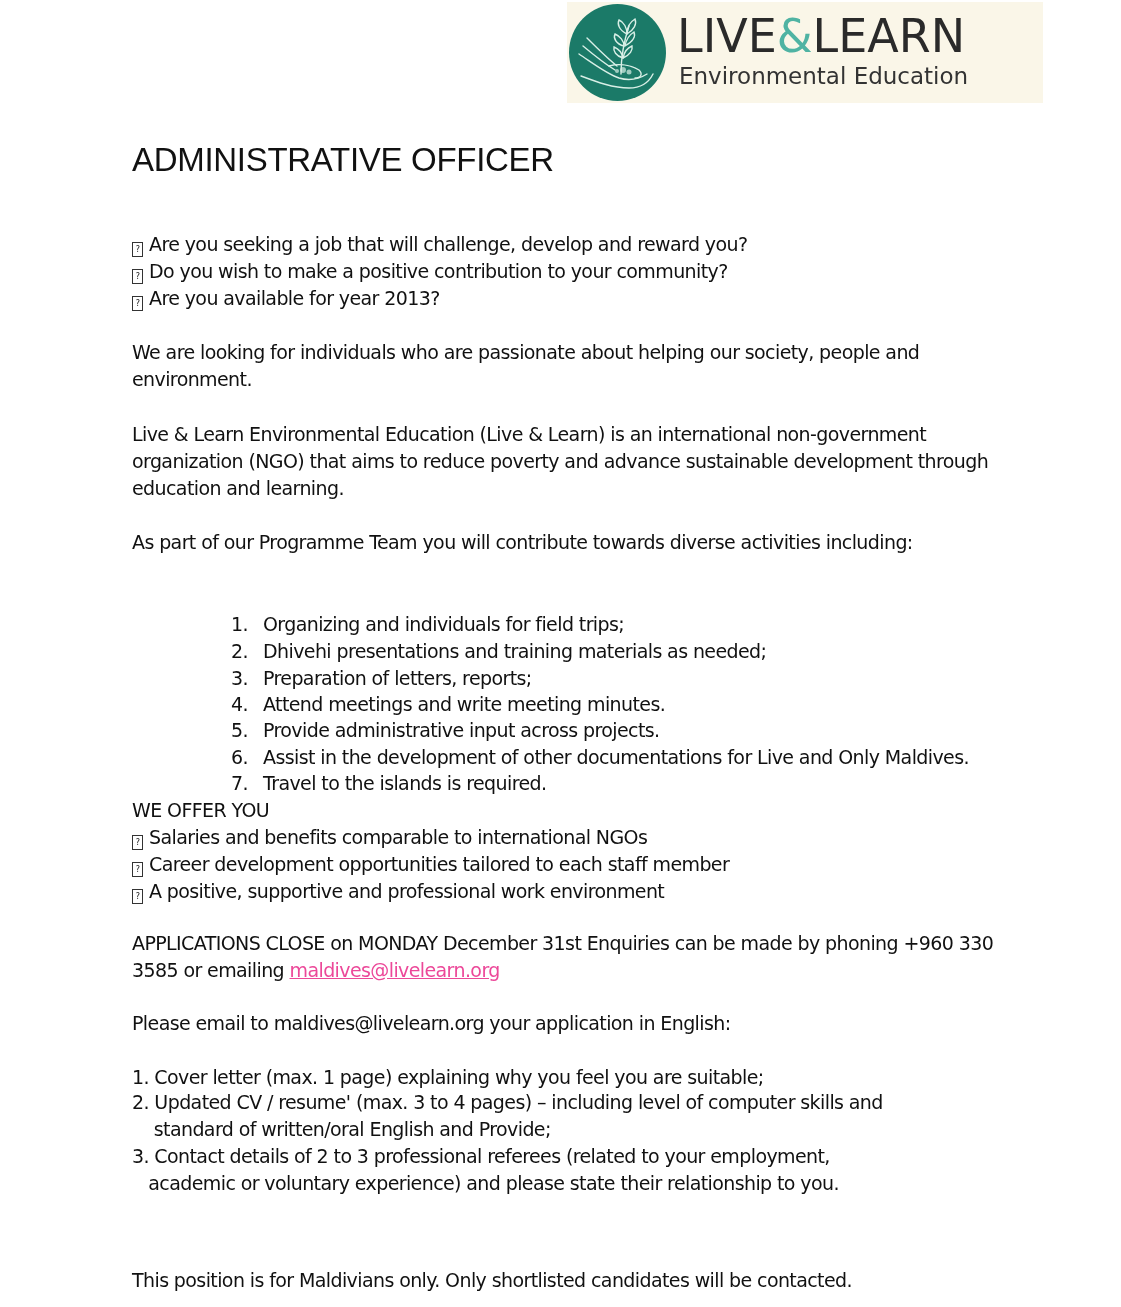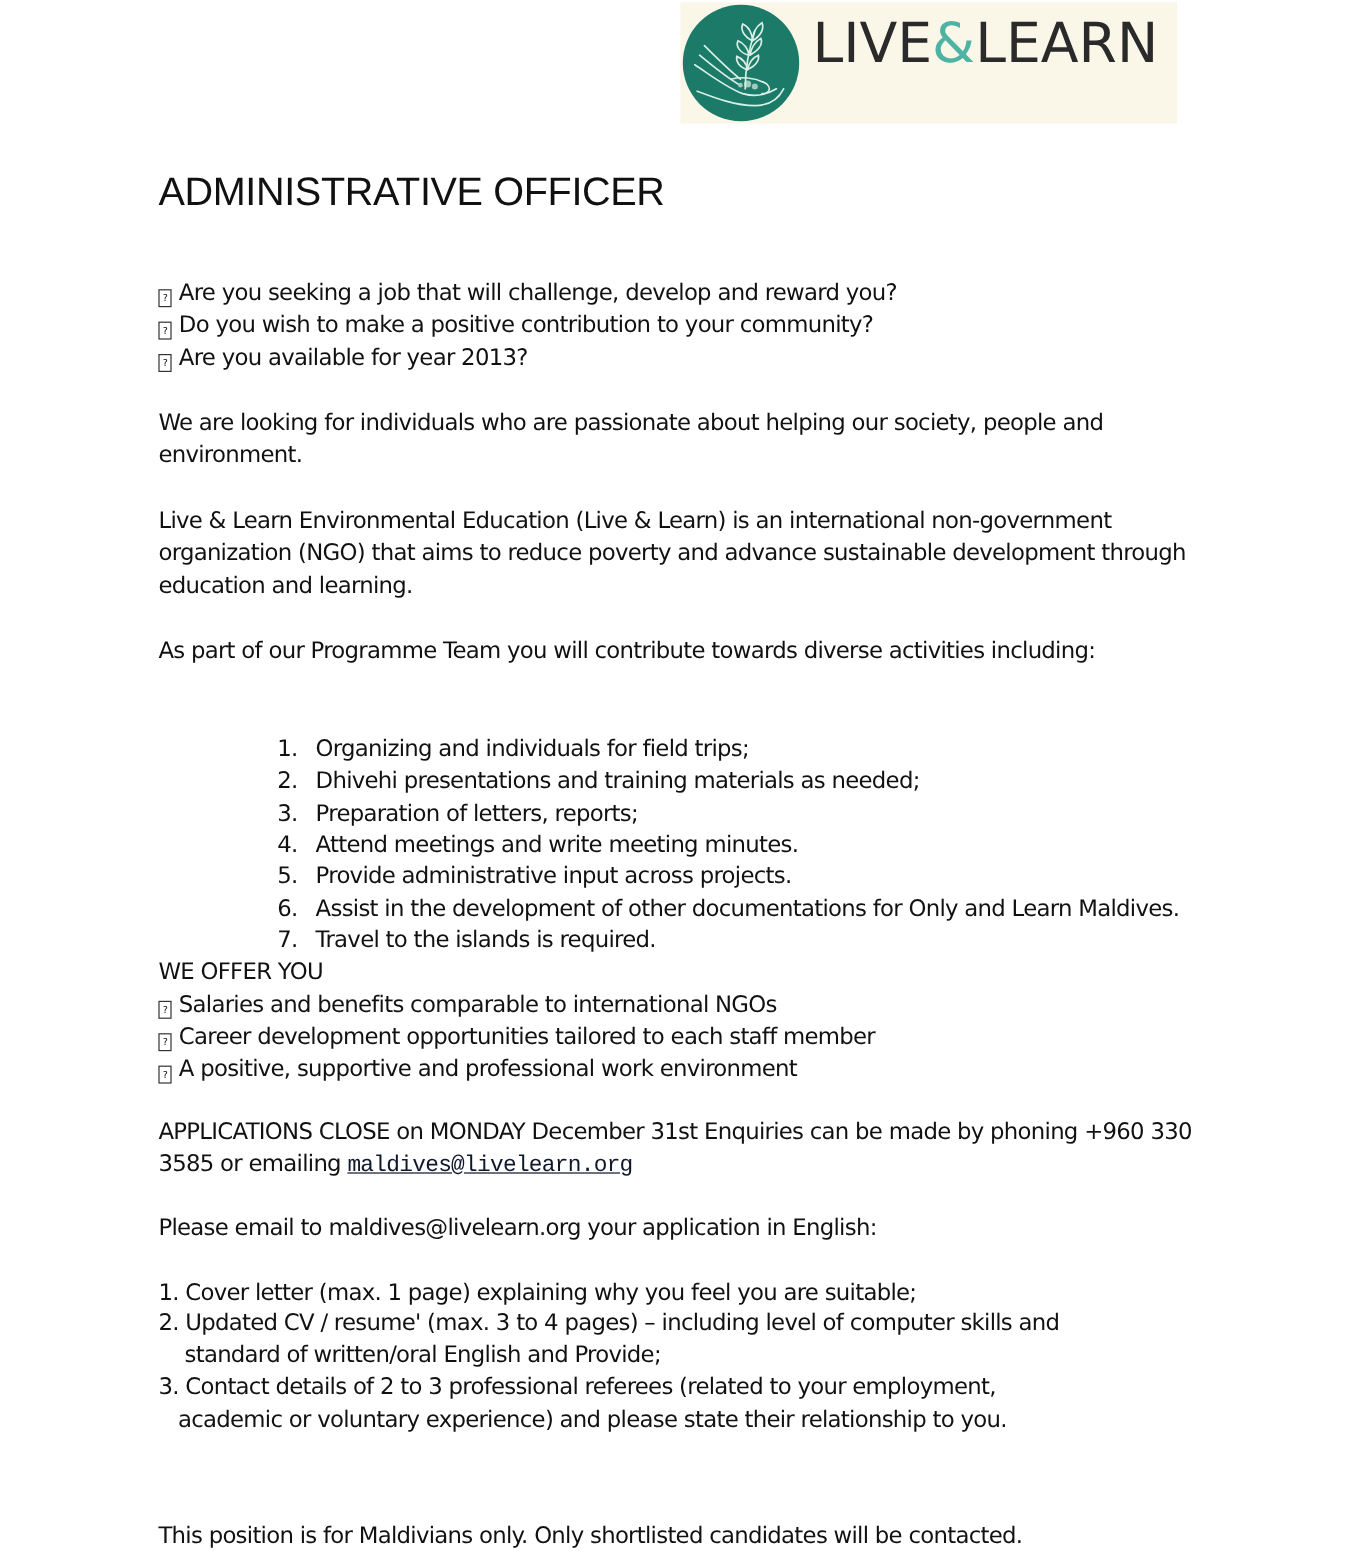--- a/index.html
+++ b/index.html
@@ -1,35 +1,35 @@
 <!DOCTYPE html>
 <html><head>
 <meta charset="utf-8">
 <style>
   html, body { margin: 0; padding: 0; background: #ffffff; }
   body { width: 1121px; height: 1307px; position: relative; overflow: hidden;
          font-family: "Liberation Sans", sans-serif; color: #111; }
-  .logo { position: absolute; left: 567px; top: 2px; width: 414px; height: 101px;
-          background: #faf6e8; }
+  .logo { position: absolute; left: 567px; top: 2px; width: 452px; height: 101px;
+          background: #faf6e8; padding-left: 24px; }
   .logo-circle { position: absolute; left: 2px; top: 2px; width: 97px; height: 97px;
                  border-radius: 50%; background: #1b7a68; overflow: hidden; }
   .logo-circle svg { position: absolute; left: 0; top: 0; }
   .logo-title { position: absolute; left: 110px; top: 8px; font-size: 46px; line-height: 52px;
                 color: #2a2a2a; letter-spacing: 0px; font-family: "DejaVu Sans", sans-serif; font-weight: normal; }
   .logo-title .amp { color: #4fb3a3; }
   .logo-sub { position: absolute; left: 112px; top: 60px; font-size: 23px; line-height: 28px;
               color: #333; font-family: "DejaVu Sans", sans-serif; }
   .title { position: absolute; left: 132px; top: 140px; font-size: 33px; line-height: 40px;
            font-family: "Liberation Sans", sans-serif; color: #111; letter-spacing: -0.3px; text-align: center; }
   .line { position: absolute; left: 132px; font-size: 19px; line-height: 27px; white-space: nowrap;
           font-family: "DejaVu Sans", sans-serif; color: #111; letter-spacing: -0.6px; margin-top: 30px; }
   .bullet-box { display: inline-block; width: 9px; height: 13px; border: 1px solid #333;
                 margin-right: 6px; vertical-align: -1px; font-size: 8px; line-height: 13px; text-align: center; }
   .num { display: inline-block; width: 32px; }
-  .link { color: #0f172a; text-decoration: underline; font-family: Liberation Mono, monospace; }
+  .link { color: #ec4899; text-decoration: underline; }
   .bold { font-weight: normal; }
 </style>
 </head>
 <body>
 
 <div class="logo">
   <div class="logo-circle">
     <svg width="97" height="97" viewBox="0 0 97 97">
       <g fill="none" stroke="#d8efe6" stroke-width="1.4" stroke-linecap="round">
         <path d="M52 70 C52 55 54 40 60 22"></path>
@@ -46,20 +46,21 @@
         <path d="M40 62 C48 60 60 60 70 66 C74 70 72 74 66 74"></path>
       </g>
       <g fill="#d8efe6" opacity="0.7">
         <circle cx="54" cy="66" r="3"></circle>
         <circle cx="60" cy="68" r="2.5"></circle>
         <circle cx="48" cy="67" r="2"></circle>
       </g>
     </svg>
   </div>
   <div class="logo-title"><span>LIVE</span><span class="amp">&amp;</span><span>LEARN</span></div>
+  <div class="logo-sub">Environmental Education</div>
 </div>
 
 <div class="title">ADMINISTRATIVE OFFICER</div>
 
 <div class="line" style="top:201px"><span class="bullet-box">?</span><span>Are you seeking a job that will challenge, develop and reward you?</span></div>
 <div class="line" style="top:228px"><span class="bullet-box">?</span><span>Do you wish to make a positive contribution to your community?</span></div>
 <div class="line" style="top:255px"><span class="bullet-box">?</span><span>Are you available for year 2013?</span></div>
 
 <div class="line" style="top:309px">We are looking for individuals who are passionate about helping our society, people and</div>
 <div class="line" style="top:336px">environment.</div>
@@ -68,21 +69,21 @@
 <div class="line" style="top:418px">organization (NGO) that aims to reduce poverty and advance sustainable development through</div>
 <div class="line" style="top:445px">education and learning.</div>
 
 <div class="line" style="top:499px">As part of our Programme Team you will contribute towards diverse activities including:</div>
 
 <div class="line" style="top:581px; left:231px"><span class="num">1.</span><span>Organizing and individuals for field trips;</span></div>
 <div class="line" style="top:608px; left:231px"><span class="num">2.</span><span>Dhivehi presentations and training materials as needed;</span></div>
 <div class="line" style="top:635px; left:231px"><span class="num">3.</span><span>Preparation of letters, reports;</span></div>
 <div class="line" style="top:661px; left:231px"><span class="num">4.</span><span>Attend meetings and write meeting minutes.</span></div>
 <div class="line" style="top:687px; left:231px"><span class="num">5.</span><span>Provide administrative input across projects.</span></div>
-<div class="line" style="top:714px; left:231px"><span class="num">6.</span><span>Assist in the development of other documentations for Only and Learn Maldives.</span></div>
+<div class="line" style="top:714px; left:231px"><span class="num">6.</span><span>Assist in the development of other documentations for Live and Only Maldives.</span></div>
 <div class="line" style="top:740px; left:231px"><span class="num">7.</span><span>Travel to the islands is required.</span></div>
 
 <div class="line" style="top:767px">WE OFFER YOU</div>
 <div class="line" style="top:794px"><span class="bullet-box">?</span><span>Salaries and benefits comparable to international NGOs</span></div>
 <div class="line" style="top:821px"><span class="bullet-box">?</span><span>Career development opportunities tailored to each staff member</span></div>
 <div class="line" style="top:848px"><span class="bullet-box">?</span><span>A positive, supportive and professional work environment</span></div>
 
 <div class="line" style="top:900px">APPLICATIONS CLOSE on MONDAY December 31st Enquiries can be made by phoning +960 330</div>
 <div class="line" style="top:927px"><span>3585 or emailing </span><a class="link">maldives@livelearn.org</a></div>
 

